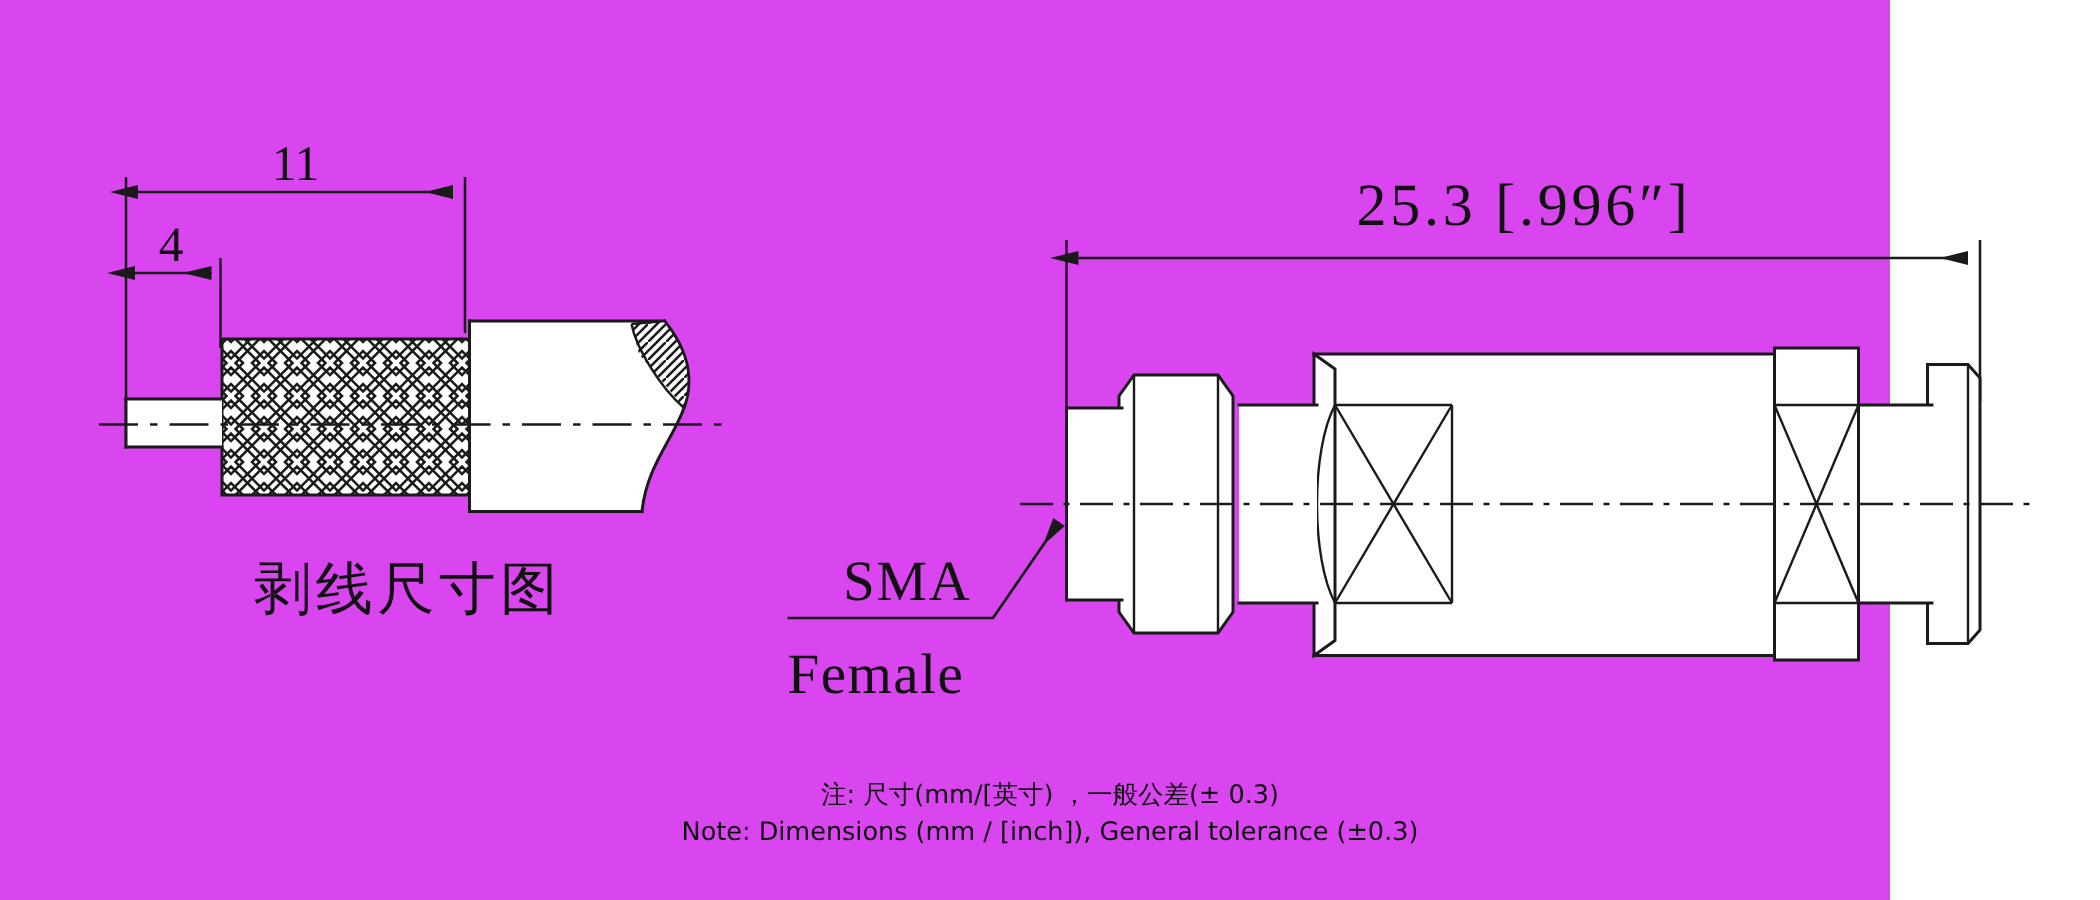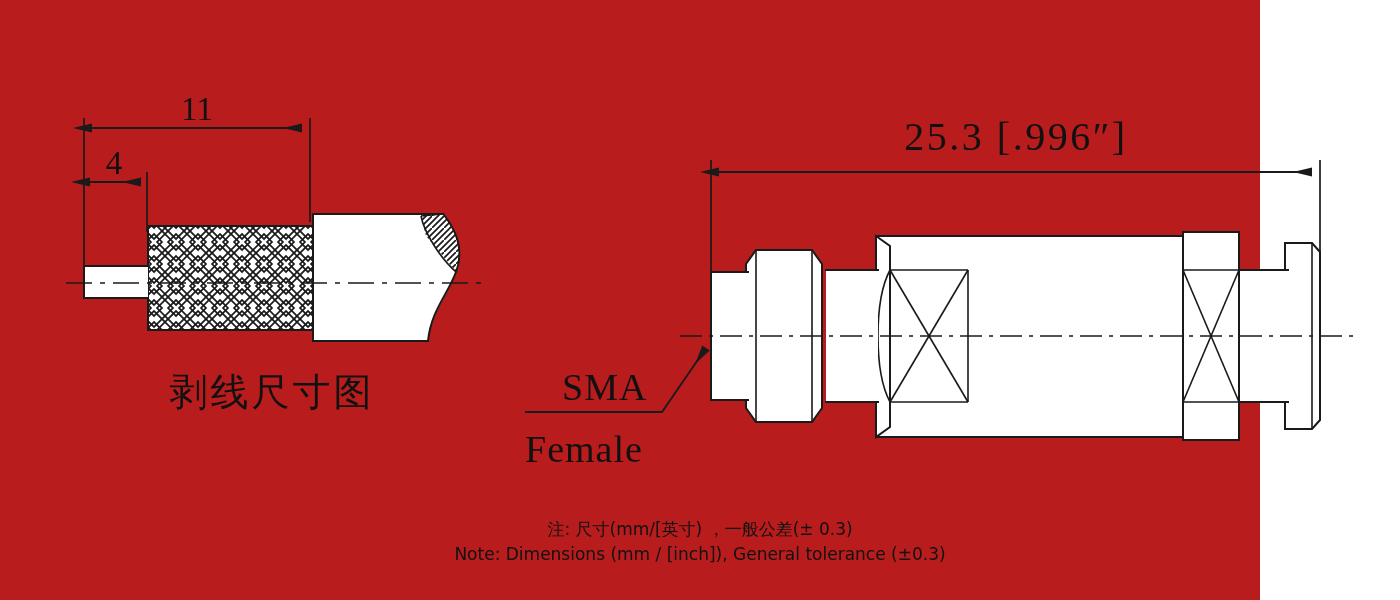--- a/index.html
+++ b/index.html
@@ -10,21 +10,21 @@
   body {
     width: 1400px;
     height: 600px;
     font-family: "Liberation Sans", sans-serif;
     overflow: hidden;
   }
   #drawing-root {
     position: relative;
     width: 1260px;
     height: 600px;
-    background: #b91c1c;
+    background: #d946ef;
   }
   svg.sheet {
     display: block;
     width: 1400px;
     height: 600px;
   }
   .ln {
     fill: none;
     stroke: #1a1a1a;
     stroke-width: 2;

